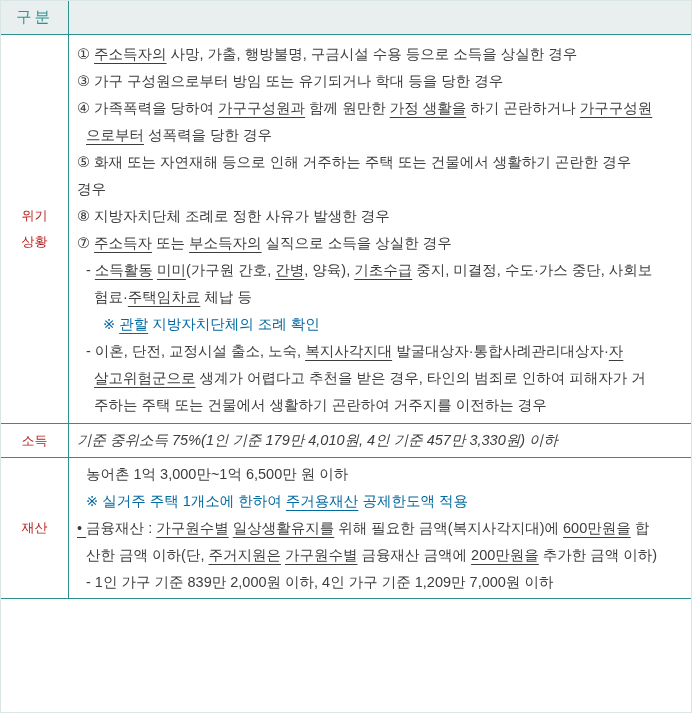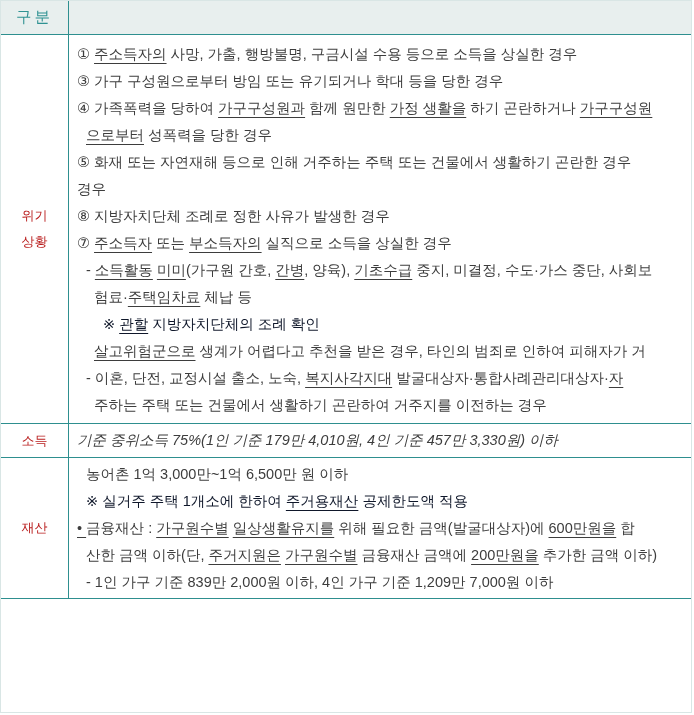--- a/index.html
+++ b/index.html
@@ -28,21 +28,21 @@
     color:#2f9292;font-size:15.5px;letter-spacing:3px;
     display:flex;align-items:center;justify-content:center;
     padding:0;line-height:normal;
   }
   .row-income .content-cell{padding-top:3px;padding-bottom:3px;font-style:italic;}
   .row-asset .content-cell{padding-top:3px;padding-bottom:2px;}
   .line{white-space:nowrap;}
   .ind1{padding-left:9px;}
   .ind2{padding-left:17px;}
   .ind3{padding-left:26px;}
-  .note{color:#0f172a;}
+  .note{color:#0369a1;}
   .sp{
     text-decoration-line:underline;
     text-decoration-style:wavy;
     text-decoration-color:#e0662e;
     text-decoration-thickness:1px;
     text-underline-offset:3.5px;
     text-decoration:underline;
   }
 </style>
 </head>
@@ -62,37 +62,37 @@
         <div class="line"><span>③ 가구 구성원으로부터 방임 또는 유기되거나 학대 등을 당한 경우</span></div>
         <div class="line"><span>④ 가족폭력을 당하여 </span><span class="sp">가구구성원과</span><span> 함께 원만한 </span><span class="sp">가정 생활을</span><span> 하기 곤란하거나 </span><span class="sp">가구구성원</span></div>
         <div class="line ind1"><span class="sp">으로부터</span><span> 성폭력을 당한 경우</span></div>
         <div class="line"><span>⑤ 화재 또는 자연재해 등으로 인해 거주하는 주택 또는 건물에서 생활하기 곤란한 경우</span></div>
         <div class="line"><span>경우</span></div>
         <div class="line"><span>⑧ 지방자치단체 조례로 정한 사유가 발생한 경우</span></div>
         <div class="line"><span>⑦ </span><span class="sp">주소득자</span><span> 또는 </span><span class="sp">부소득자의</span><span> 실직으로 소득을 상실한 경우</span></div>
         <div class="line ind1"><span>- </span><span class="sp">소득활동</span><span> </span><span class="sp">미미</span><span>(가구원 간호, </span><span class="sp">간병</span><span>, 양육), </span><span class="sp">기초수급</span><span> 중지, 미결정, 수도·가스 중단, 사회보</span></div>
         <div class="line ind2"><span>험료·</span><span class="sp">주택임차료</span><span> 체납 등</span></div>
         <div class="line ind3 note"><span>※ </span><span class="sp">관할</span><span> 지방자치단체의 조례 확인</span></div>
+        <div class="line ind1"><span>- 이혼, 단전, 교정시설 출소, 노숙, </span><span class="sp">복지사각지대</span><span> 발굴대상자·통합사례관리대상자·</span><span class="sp">자</span></div>
         <div class="line ind2"><span class="sp">살고위험군으로</span><span> 생계가 어렵다고 추천을 받은 경우, 타인의 범죄로 인하여 피해자가 거</span></div>
-        <div class="line ind1"><span>- 이혼, 단전, 교정시설 출소, 노숙, </span><span class="sp">복지사각지대</span><span> 발굴대상자·통합사례관리대상자·</span><span class="sp">자</span></div>
         <div class="line ind2"><span>주하는 주택 또는 건물에서 생활하기 곤란하여 거주지를 이전하는 경우</span></div>
       </div>
   </div>
 
   <div class="row row-income">
     <div class="label-cell">소득</div>
     <div class="content-cell">
         <div class="line"><span>기준 중위소득 75%(1인 기준 179만 4,010원, 4인 기준 457만 3,330원) 이하</span></div>
       </div>
   </div>
 
   <div class="row row-asset">
     <div class="label-cell">재산</div>
     <div class="content-cell">
         <div class="line ind1"><span>농어촌 1억 3,000만~1억 6,500만 원 이하</span></div>
         <div class="line ind1 note"><span>※ 실거주 주택 1개소에 한하여 </span><span class="sp">주거용재산</span><span> 공제한도액 적용</span></div>
-        <div class="line"><span class="sp">• </span><span>금융재산 : </span><span class="sp">가구원수별</span><span> </span><span class="sp">일상생활유지를</span><span> 위해 필요한 금액(발굴대상자)에 </span><span class="sp">600만원을</span><span> 합</span></div>
+        <div class="line"><span class="sp">• </span><span>금융재산 : </span><span class="sp">가구원수별</span><span> </span><span class="sp">일상생활유지를</span><span> 위해 필요한 금액(복지사각지대)에 </span><span class="sp">600만원을</span><span> 합</span></div>
         <div class="line ind1"><span>산한 금액 이하(단, </span><span class="sp">주거지원은</span><span> </span><span class="sp">가구원수별</span><span> 금융재산 금액에 </span><span class="sp">200만원을</span><span> 추가한 금액 이하)</span></div>
         <div class="line ind1"><span>- 1인 가구 기준 839만 2,000원 이하, 4인 가구 기준 1,209만 7,000원 이하</span></div>
       </div>
   </div>
 
 </div>
 
 </body></html>

